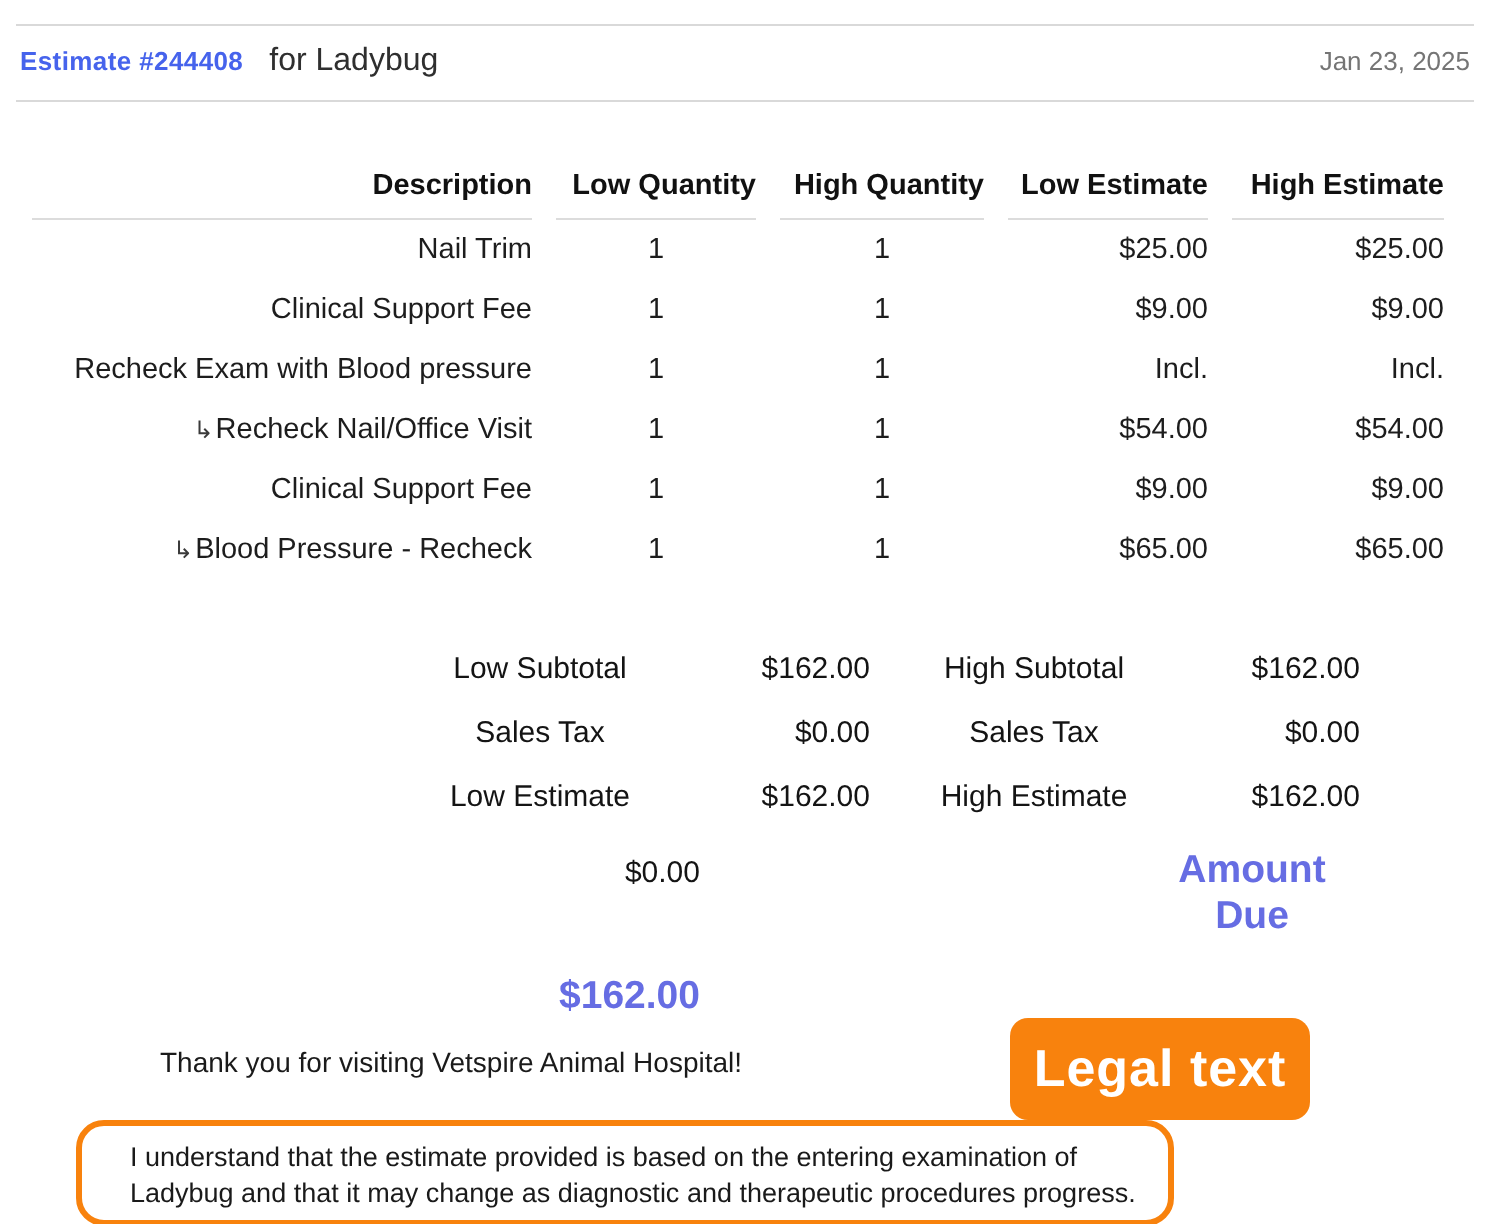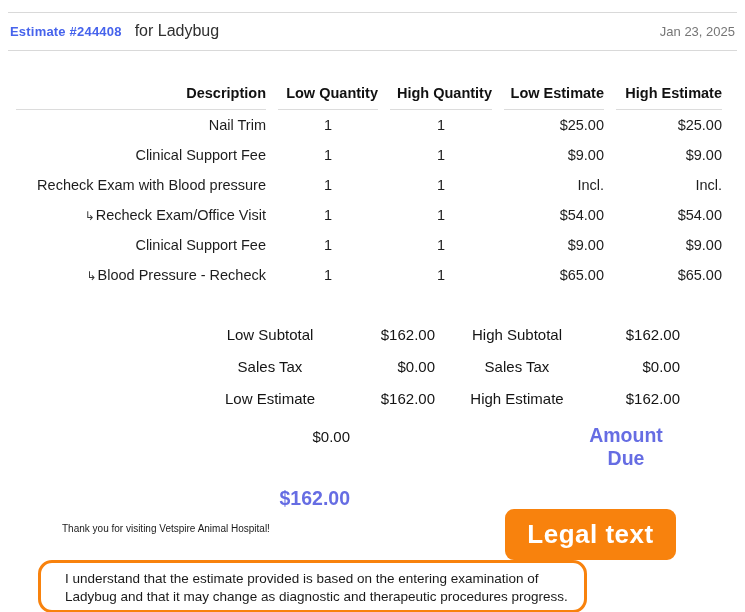--- a/index.html
+++ b/index.html
@@ -70,27 +70,27 @@
     align-items: baseline;
   }
   .totals .lbl { text-align: center; }
   .totals .val { text-align: right; }
   .totals .due-lbl, .totals .due-val {
     color: var(--amount-due); font-weight: 700; font-size: 19.5px;
   }
   .totals .due-row { margin-top: 2px; }
 
   .thank-you {
-    position: absolute; left: 62px; top: 511px;
-    font-size: 10px; color: #1a1a1a;
+    position: absolute; left: 80px; top: 511px;
+    font-size: 14px; color: #1a1a1a;
   }
 
   .legal-badge {
     position: absolute; left: 505px; top: 497px;
-    width: 171px; height: 51px;
+    width: 150px; height: 51px;
     background: var(--annotation-orange);
     border-radius: 9px;
     display: flex; align-items: center; justify-content: center;
     color: #ffffff; font-weight: 700; font-size: 26px;
     letter-spacing: 0.5px;
     z-index: 2;
   }
 
   .legal-box {
     position: absolute; left: 38px; top: 548px;
@@ -155,21 +155,21 @@
         <td class="ar">$9.00</td>
       </tr>
       <tr>
         <td class="al desc">Recheck Exam with Blood pressure</td>
         <td class="ac">1</td>
         <td class="ac">1</td>
         <td class="ar">Incl.</td>
         <td class="ar">Incl.</td>
       </tr>
       <tr class="sub">
-        <td class="al desc"><span class="sub-arrow">↳</span><span>Recheck Exam/Office Visit</span></td>
+        <td class="al desc"><span class="sub-arrow">↳</span><span>Recheck Nail/Office Visit</span></td>
         <td class="ac">1</td>
         <td class="ac">1</td>
         <td class="ar">$54.00</td>
         <td class="ar">$54.00</td>
       </tr>
       <tr>
         <td class="al desc">Clinical Support Fee</td>
         <td class="ac">1</td>
         <td class="ac">1</td>
         <td class="ar">$9.00</td>

